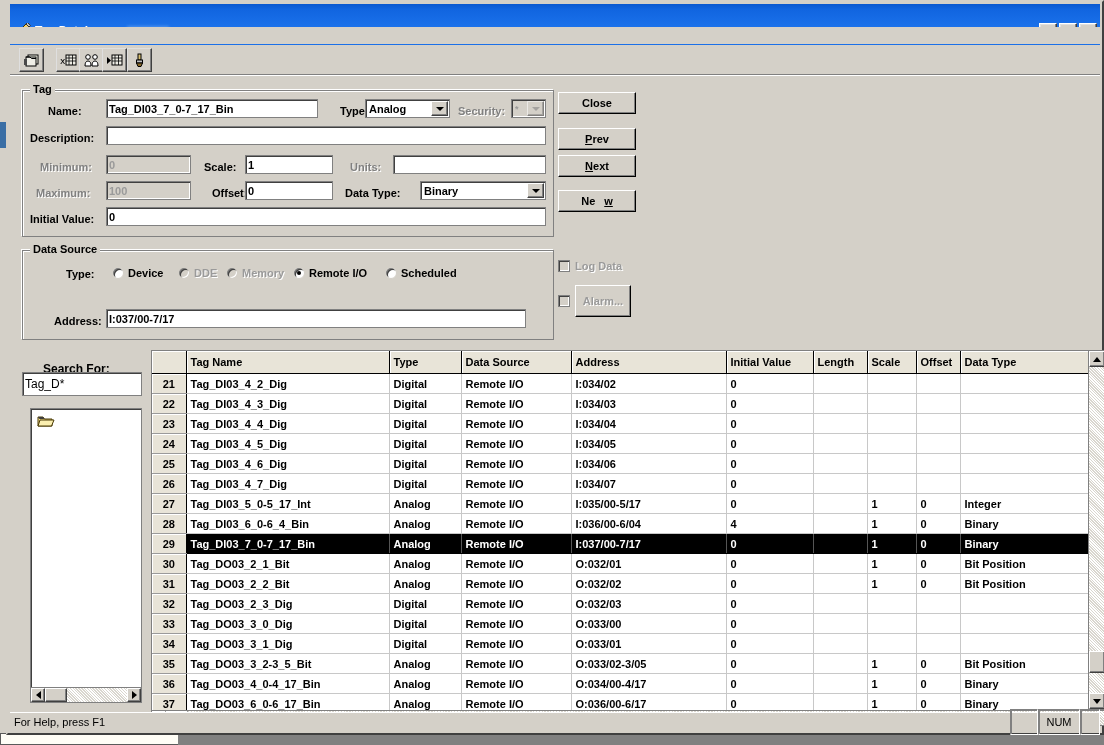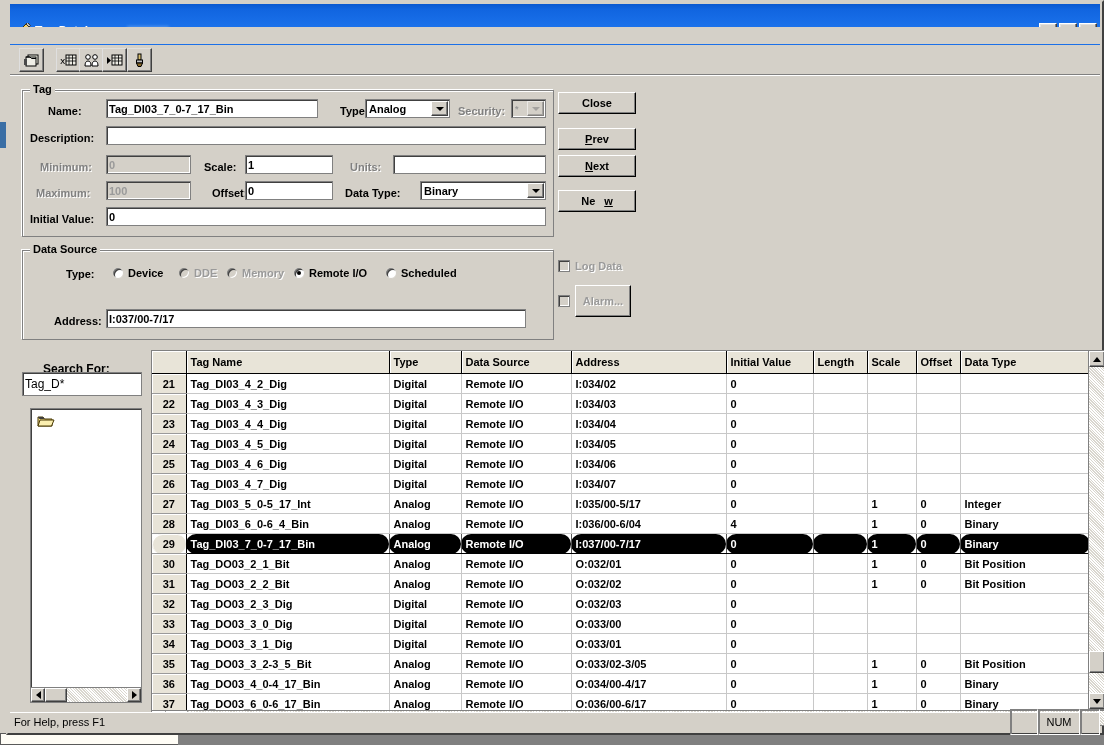--- a/index.html
+++ b/index.html
@@ -161,21 +161,21 @@
   table.grid td{
     border-right:1px solid #c8c8c8;border-bottom:1px solid #c8c8c8;
     padding:1px 0 1px 4px;height:17px;font-weight:bold;white-space:nowrap;overflow:hidden;
     background:#fff;color:#000;
   }
   table.grid td.rownum{
     background:#e8e4d8;text-align:center;padding:0;font-weight:bold;
     border-right:1px solid #000;border-bottom:1px solid #9a9a9a;
     box-shadow:inset 1px 1px 0 #fff;
   }
-  tr.sel td{background:#000;color:#fff;border-right-color:#555;border-bottom-color:#000;border-radius:10px;}
+  tr.sel td{background:#000;color:#fff;border-right-color:#555;border-bottom-color:#000;}
   tr.sel td.rownum{background:#e8e4d8;color:#000;}
 
   .vscroll{position:absolute;right:0;top:0;width:17px;bottom:0;
            background-image:repeating-linear-gradient(45deg,#ffffff 0 1px,#d9d6ce 1px 2px);
            border-left:1px solid #808080;box-sizing:border-box;}
   .vbtn{position:absolute;left:0;width:16px;height:16px;background:#d4d0c8;
         border:1px solid #fff;border-right-color:#404040;border-bottom-color:#404040;
         box-shadow:inset -1px -1px 0 #808080;display:flex;align-items:center;justify-content:center;box-sizing:border-box;}
   .vthumb{position:absolute;left:0;width:16px;background:#d4d0c8;
           border:1px solid #fff;border-right-color:#404040;border-bottom-color:#404040;

